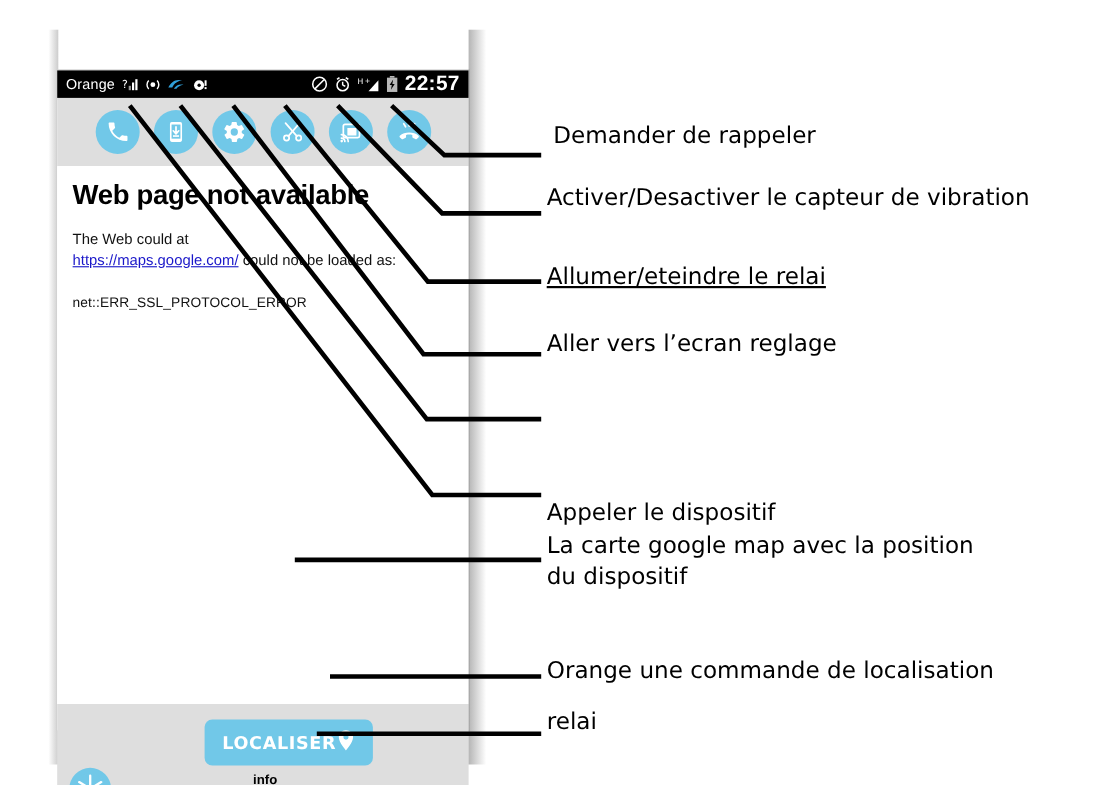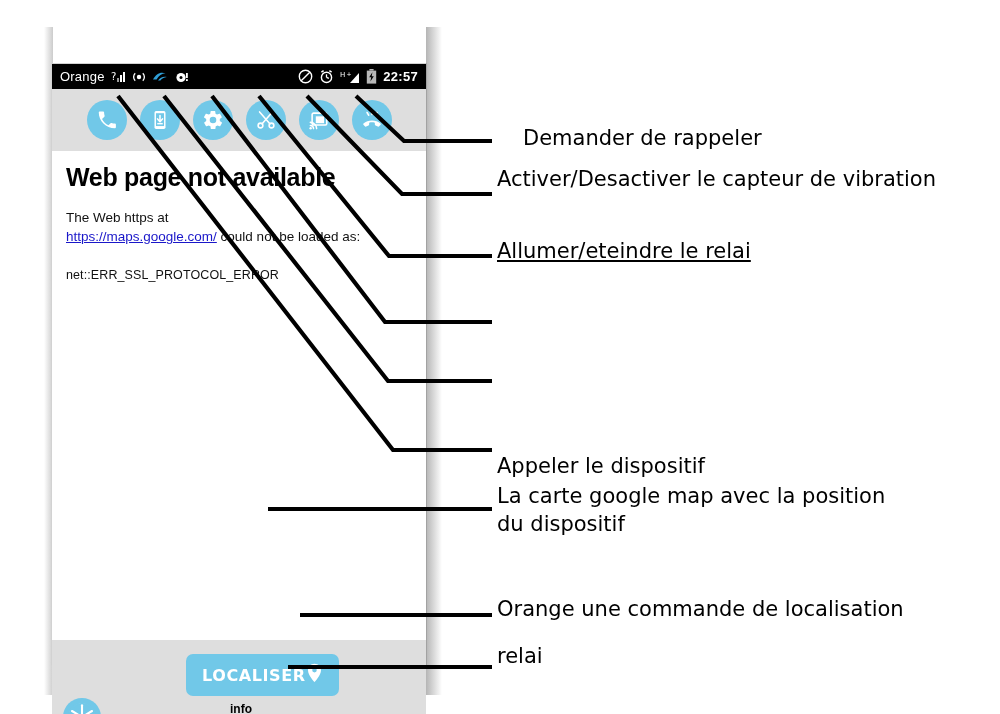--- a/index.html
+++ b/index.html
@@ -59,21 +59,21 @@
     color: #ffffff;
     display: flex;
     align-items: center;
     padding: 0 8px;
     font-size: 12.5px;
     box-sizing: border-box;
   }
   .sb-left { display: flex; align-items: center; gap: 6px; }
   .sb-right { margin-left: auto; display: flex; align-items: center; gap: 6px; }
   .sb-carrier { font-size: 13px; letter-spacing: .2px; }
-  .sb-clock { font-size: 13px; font-weight: bold; letter-spacing: .3px; }
+  .sb-clock { font-size: 19px; font-weight: bold; letter-spacing: .3px; }
   .sb-ico { display: inline-flex; align-items: center; justify-content: center; }
 
   
   .toolbar {
     height: 62px;
     background: #dedede;
     display: flex;
     align-items: center;
     justify-content: center;
     gap: 13px;
@@ -323,21 +323,21 @@
             <line x1="17.4" y1="3.8" x2="15.6" y2="6.8" stroke="#ffffff" stroke-width="1.7" stroke-linecap="round"></line>
           </svg>
         </span>
       </div>
 
     </div>
 
     <div class="webview">
       <div class="wv-title">Web page not available</div>
       <div class="wv-body">
-        <span>The Web https at</span><br>
+        <span>The Web could at</span><br>
         <a class="wv-link" href="#">https://maps.google.com/</a>
         <span>could not be loaded as:</span>
       </div>
       <div class="wv-err">net::ERR_SSL_PROTOCOL_ERROR</div>
     </div>
 
     <div class="bottompanel">
       <div class="loc-btn">
         <span class="loc-btn-label">LOCALISER</span>
         <span>
@@ -395,32 +395,35 @@
       <path d="M118 96 L393 450 L492 450"></path>
 
       <path d="M268 509 L492 509"></path>
 
       <path d="M300 615 L492 615"></path>
 
       <path d="M288 667 L492 667"></path>
     </g>
   </svg>
 
-  <div class="ann" style="left:503px; top:125px;margin-left:20px;">
+  <div class="ann" style="left:503px; top:110px;">
     <div>Demander de rappeler</div>
   </div>
 
   <div class="ann" style="left:497px; top:166px;">
     <div>Activer/Desactiver le capteur de vibration</div>
   </div>
 
   <div class="ann" style="left:497px; top:238px;text-decoration:underline;">
     <div>Allumer/eteindre le relai</div>
   </div>
 
+  <div class="ann" style="left:497px; top:299px;">
+    <div>Aller vers l’ecran reglage</div>
+  </div>
 
 
   <div class="ann" style="left:497px; top:425px;margin-top:28px;">
     <div>Appeler le dispositif</div>
   </div>
 
   <div class="ann" style="left:497px; top:483px;">
     <div>La carte google map avec la position</div>
     <div>du dispositif</div>
   </div>

